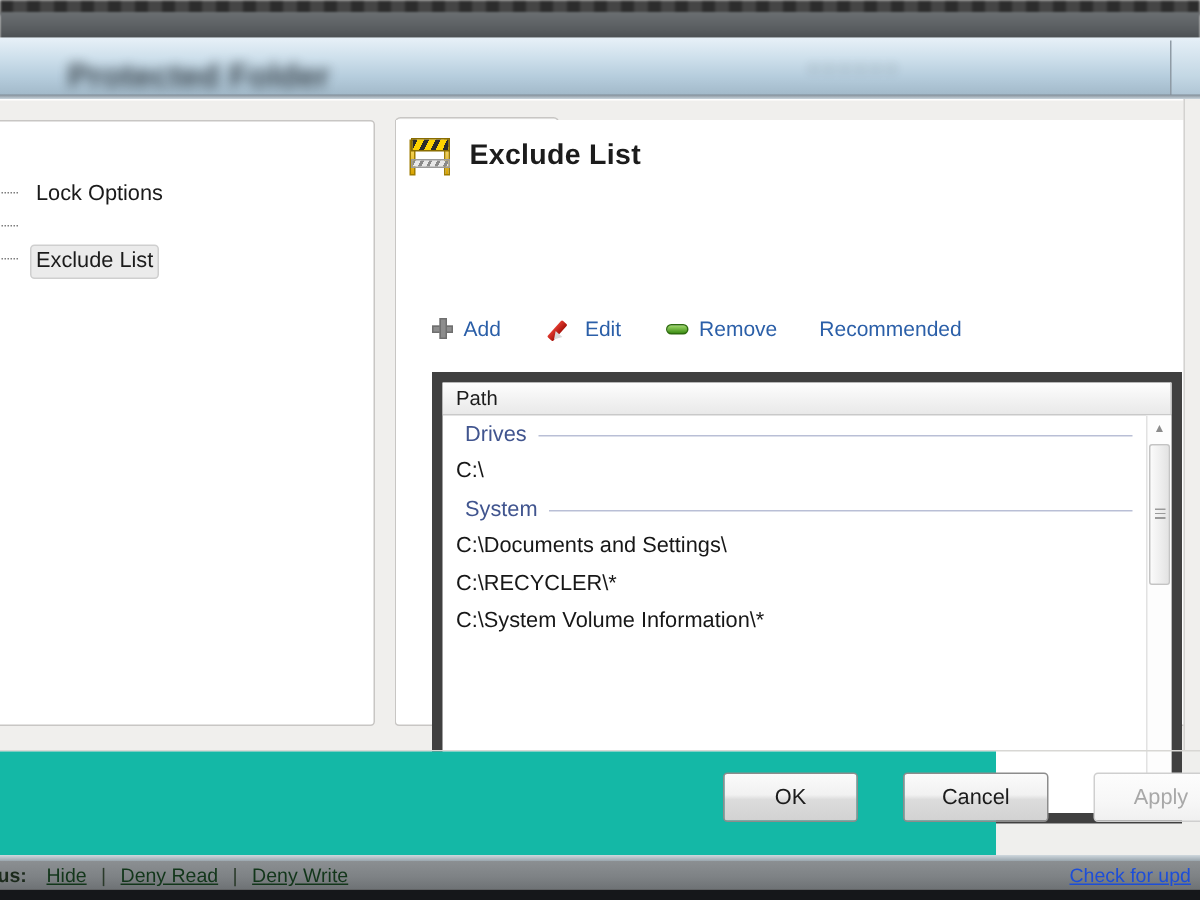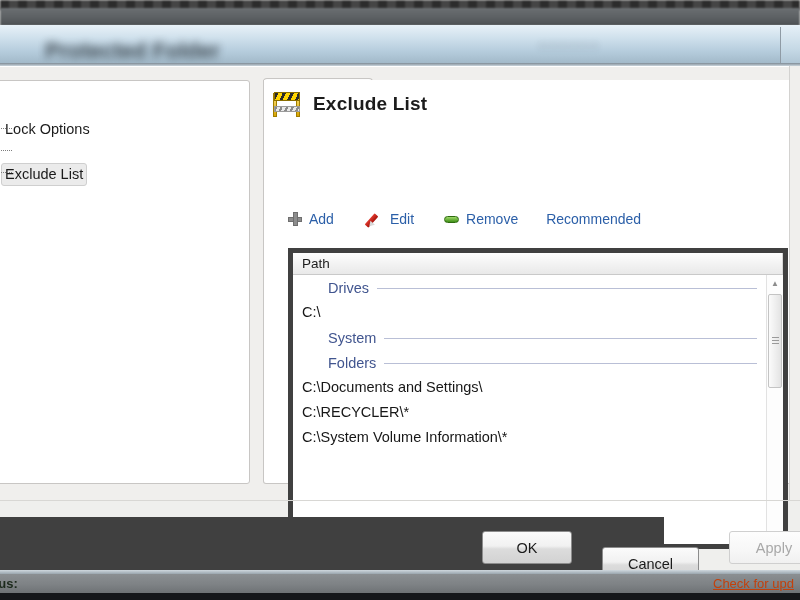--- a/index.html
+++ b/index.html
@@ -101,20 +101,21 @@
     position: absolute;
     left: 10px; top: 38px;
     width: 240px;
   }
   .nav-item {
     position: relative;
     height: 21px;
     line-height: 21px;
     font-size: 14.5px;
     color: #1b1b1b;
+    padding-left: 19px;
     margin-bottom: 1px;
     white-space: nowrap;
   }
   .nav-item .tree-dash {
     position: absolute;
     left: 0; top: 9px;
     width: 11px;
     border-top: 1px dotted #7d7d7d;
   }
   .nav-item .nav-label {
@@ -251,21 +252,21 @@
     border-radius: 4px;
     box-sizing: border-box;
   }
 
   
   .listbox {
     position: absolute;
     left: 288px; top: 181px;
     width: 500px; height: 301px;
     background: #ffffff;
-    border: 5px solid #404040;
+    border: 7px solid #404040;
     box-sizing: border-box;
     overflow: hidden;
   }
   .list-header {
     position: relative;
     height: 22px;
     background: linear-gradient(180deg, #fefefe 0%, #f3f3f3 50%, #e9e9e9 100%);
     border-bottom: 1px solid #c9c9c9;
     font-size: 13.5px;
     color: #1b1b1b;
@@ -290,21 +291,20 @@
     display: flex;
     align-items: center;
     padding-left: 15px;
     box-sizing: border-box;
   }
   .group-row .g-label {
     font-size: 14.5px;
     color: #41558f;
     white-space: nowrap;
     padding-right: 8px;
-    margin-left: 20px;
   }
   .group-row .g-line {
     flex: 1;
     height: 1px;
     background: #b9bfd6;
     margin-top: 2px;
   }
   .group-row .g-chev {
     width: 26px;
     text-align: center;
@@ -358,39 +358,39 @@
 
   
   .footer-sep {
     position: absolute;
     left: 0; top: 500px;
     width: 800px; height: 1px;
     background: #d8d7d4;
   }
   .footer {
     position: absolute;
-    left: 0; top: 517px;
+    left: 0; top: 501px;
     width: 664px; height: 69px;
-    background: #404040;
+    background: #14b8a6;
   }
   .btn {
     position: absolute;
     top: 14px;
     height: 33px;
     border: 1px solid #8c8c8c;
     border-radius: 3px;
     background: linear-gradient(180deg, #fbfbfb 0%, #f1f1f1 45%, #dcdcdc 55%, #d2d2d2 100%);
     font-size: 14.5px;
     color: #1b1b1b;
     display: flex; align-items: center; justify-content: center;
     box-sizing: border-box;
     cursor: pointer;
   }
   .btn.ok { left: 482px; width: 90px; }
-  .btn.cancel { left: 602px; width: 97px; margin-top: 16px; }
+  .btn.cancel { left: 602px; width: 97px; }
   .btn.apply {
     left: 729px; width: 90px;
     color: #a8a8a8;
     border-color: #cfcfcf;
     background: linear-gradient(180deg, #fdfdfd 0%, #f7f7f7 60%, #f0f0f0 100%);
     cursor: default;
   }
 
   
   .statusbar-top {
@@ -417,21 +417,21 @@
     top: 576px;
     font-size: 13px;
     color: #1c2a1c;
     white-space: nowrap;
     filter: blur(0.4px);
   }
   .sb-label { left: -6px; font-weight: bold; }
   .sb-links { left: 31px; color: #12361a; }
   .sb-links .lnk { text-decoration: underline; }
   .sb-links .sep { padding: 0 6px; color: #2a3a2a; text-decoration: none; }
-  .sb-update { left: 713px; color: #c2410c; text-decoration: underline; }
+  .sb-update { left: 713px; color: #1d4ed8; text-decoration: underline; }
 </style>
 </head>
 <body>
 
 <div id="screen">
 
   <div class="bg-dark-strip"></div>
   <div class="bg-gray-strip"></div>
 
   <div class="bg-window-title"></div>
@@ -519,25 +519,20 @@
           <span class="g-chev">⌃</span>
         </div>
         <div class="path-row">C:\</div>
 
         <div class="group-row">
           <span class="g-label">System</span>
           <span class="g-line"></span>
           <span class="g-chev">⌃</span>
         </div>
 
-        <div class="group-row">
-          <span class="g-label">Folders</span>
-          <span class="g-line"></span>
-          <span class="g-chev">⌃</span>
-        </div>
         <div class="path-row">C:\Documents and Settings\</div>
         <div class="path-row">C:\RECYCLER\*</div>
         <div class="path-row">C:\System Volume Information\*</div>
 
       </div>
 
       <div class="scrollbar">
         <div class="sb-arrow up">▲</div>
         <div class="sb-thumb">
           <span class="sb-grip"></span>
@@ -552,16 +547,23 @@
   <div class="footer-sep"></div>
   <div class="footer">
     <div class="btn ok">OK</div>
     <div class="btn cancel">Cancel</div>
     <div class="btn apply">Apply</div>
   </div>
 
   <div class="statusbar-top"></div>
   <div class="statusbar"></div>
   <div class="sb-text sb-label">tus:</div>
+  <div class="sb-text sb-links">
+    <span class="lnk">Hide</span>
+    <span class="sep">|</span>
+    <span class="lnk">Deny Read</span>
+    <span class="sep">|</span>
+    <span class="lnk">Deny Write</span>
+  </div>
   <div class="sb-text sb-update">Check for upd</div>
   <div class="statusbar-bottom"></div>
 
 </div>
 
 </body></html>

